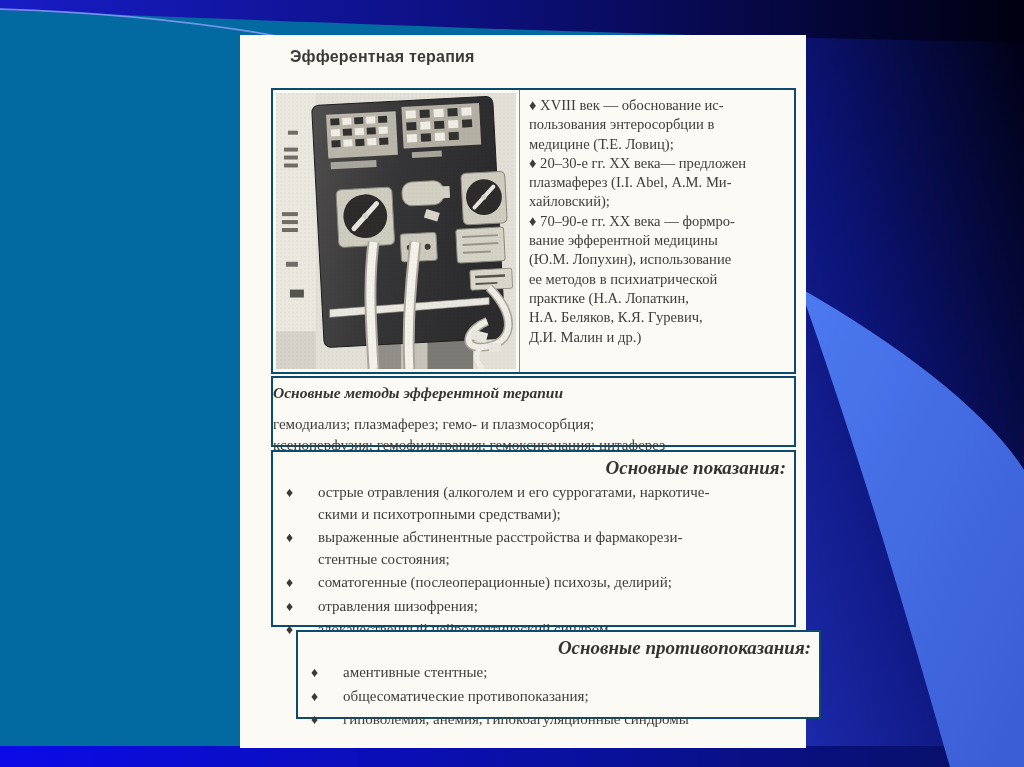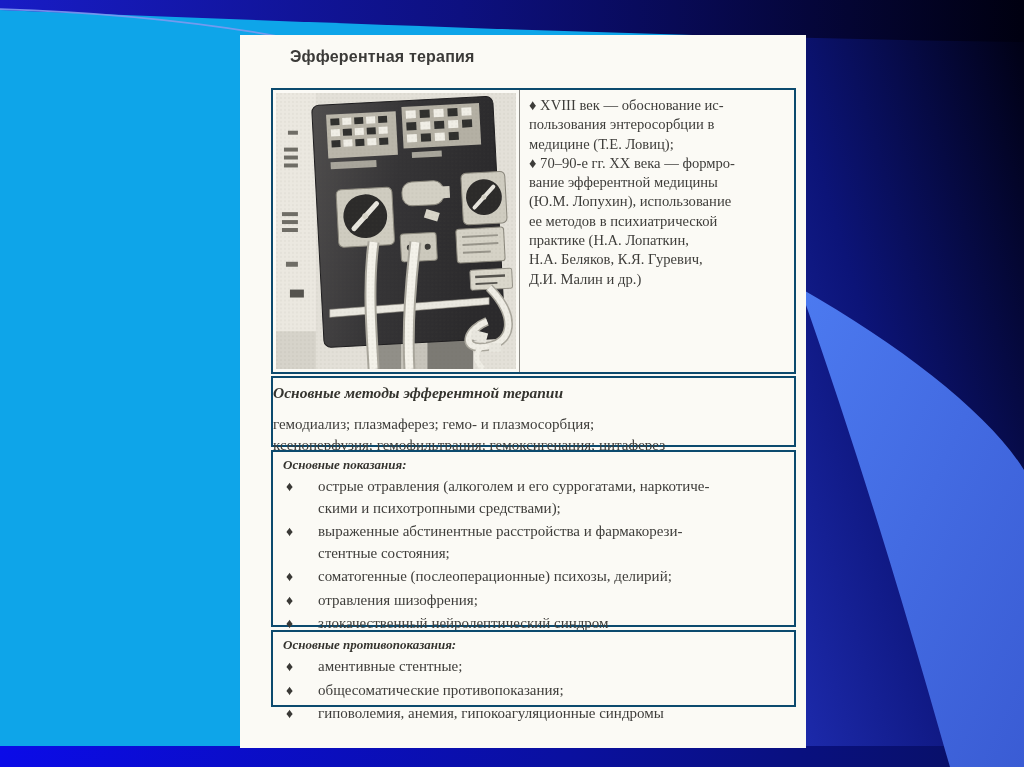--- a/index.html
+++ b/index.html
@@ -1,31 +1,31 @@
 <!DOCTYPE html>
 <html><head>
 <meta charset="utf-8">
 <style>
   html,body{margin:0;padding:0;background:#000;}
-  .slide{position:relative;width:1024px;height:767px;overflow:hidden;background:#0ea5e9;font-family:"Liberation Serif",serif;}
+  .slide{position:relative;width:1024px;height:767px;overflow:hidden;background:#0369a1;font-family:"Liberation Serif",serif;}
   .bg{position:absolute;left:0;top:0;width:1024px;height:767px;display:block;}
   .page{position:absolute;left:240px;top:35px;width:566px;height:713px;background:#fbfaf5;}
   .page-title{position:absolute;left:50px;top:13px;font-family:"Liberation Sans",sans-serif;font-weight:bold;font-size:16px;color:#3b3a38;letter-spacing:.2px;}
   .box{position:absolute;left:31px;width:525px;border:2px solid #0c4a6e;box-sizing:border-box;background:#fbfaf5;color:#3e3d3a;}
   .box1{top:53px;height:286px;display:flex;}
   .photo-cell{width:247px;border-right:1px solid #8b8984;box-sizing:border-box;padding:3px;flex:none;}
   .photo-cell svg{display:block;width:100%;height:100%;}
   .hist-cell{flex:1;padding:6px 4px 4px 9px;font-size:14.6px;line-height:19.3px;}
   .hist-item{margin:0;white-space:pre-line;}
   .box2{top:341px;height:71px;text-align:left;padding-top:6px;}
   .methods-heading{font-weight:bold;font-style:italic;font-size:15.5px;color:#35342f;}
   .methods-text{font-size:15px;line-height:21px;white-space:pre-line;margin-top:12px;}
   .box3{top:415px;height:177px;padding:5px 8px 0 10px;}
-  .box4{top:595px;height:77px;padding:5px 8px 0 10px;}
-  .sec-heading{font-weight:bold;font-style:italic;font-size:13px;color:#35342f;margin-bottom:3px;}
+  .box4{top:595px;height:89px;padding:5px 8px 0 10px;margin-left:25px;}
+  .sec-heading{font-weight:bold;font-style:italic;font-size:19px;color:#35342f;margin-bottom:3px;text-align:right;}
   .bullet-row{display:flex;align-items:flex-start;margin-bottom:2px;}
   .dia{flex:none;width:32px;padding-left:3px;font-size:14px;line-height:21.5px;color:#3a3936;}
   .btext{flex:1;font-size:15px;line-height:21.5px;white-space:pre-line;}
 </style>
 </head>
 <body>
 
 <div class="slide">
 
   <svg class="bg" viewBox="0 0 1024 767" preserveAspectRatio="none">
@@ -160,20 +160,23 @@
           <path d="M206,256 C198,264 202,272 208,278" fill="none" stroke="#efede5" stroke-width="5"></path>
           <rect x="196" y="240" width="16" height="10" fill="#e8e6de" transform="rotate(15 204 245)"></rect>
           <rect x="214" y="252" width="12" height="9" fill="#e8e6de"></rect>
           <rect x="0" y="0" width="241" height="278" fill="url(#ht)"></rect>
         </svg>
       </div>
       <div class="hist-cell">
         <p class="hist-item">♦ XVIII век — обоснование ис-
 пользования энтеросорбции в
 медицине (Т.Е. Ловиц);</p>
+        <p class="hist-item">♦ 20–30-е гг. XX века— предложен
+плазмаферез (I.I. Abel, А.М. Ми-
+хайловский);</p>
         <p class="hist-item">♦ 70–90-е гг. XX века — формро-
 вание эфферентной медицины
 (Ю.М. Лопухин), использование
 ее методов в психиатрической
 практике (Н.А. Лопаткин,
 Н.А. Беляков, К.Я. Гуревич,
 Д.И. Малин и др.)</p>
       </div>
     </div>
 

